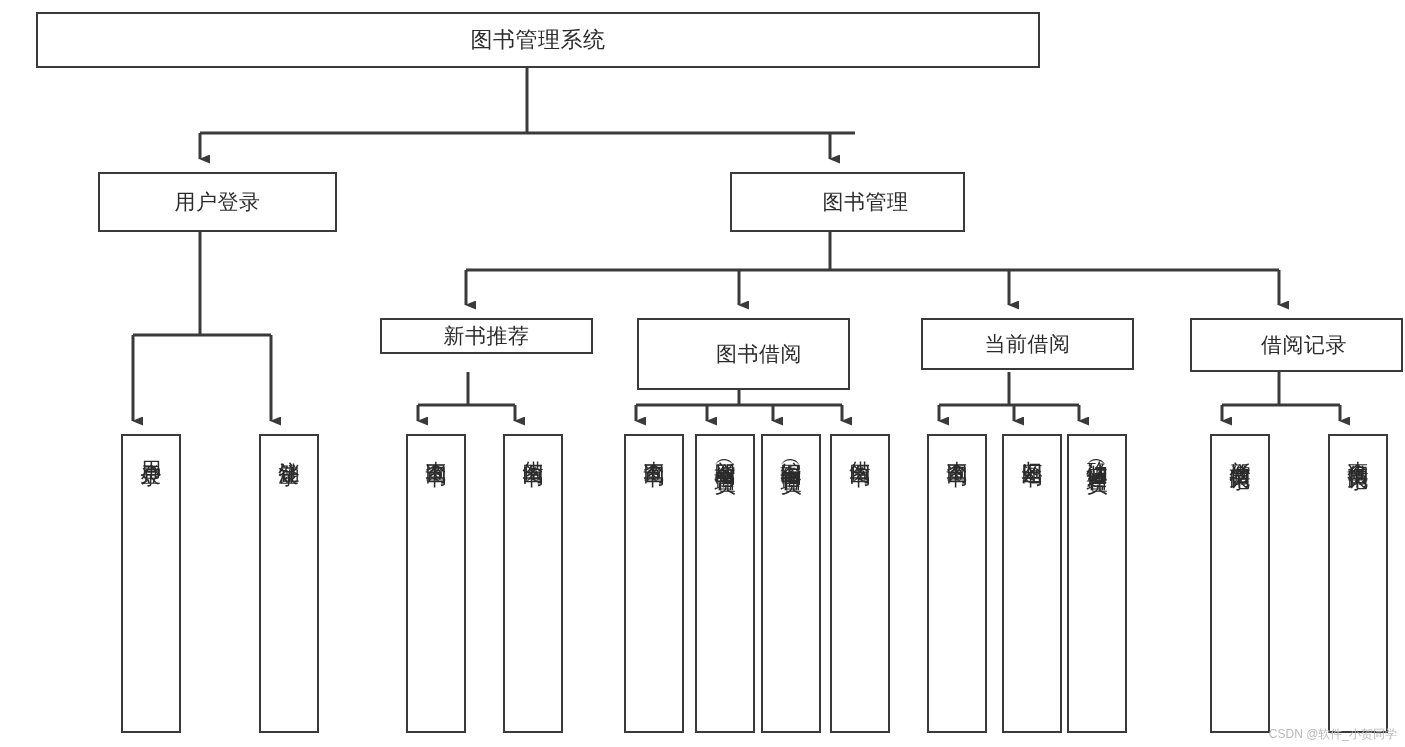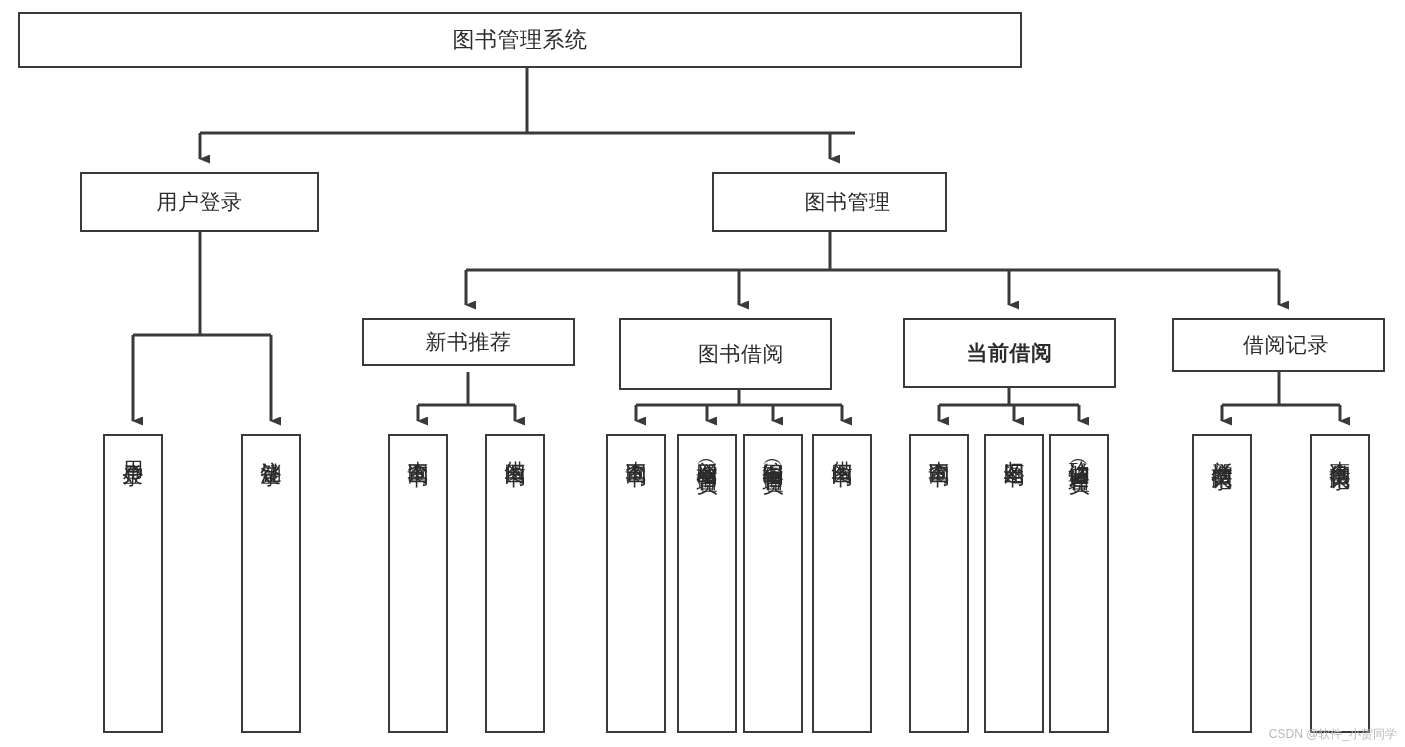--- a/index.html
+++ b/index.html
@@ -27,20 +27,21 @@
   }
   .node {
     position: absolute;
     box-sizing: border-box;
     background: #ffffff;
     border: 2px solid #ef4444;
     display: flex;
     align-items: center;
     justify-content: center;
     color: #2b2b2b;
+    margin-left: 18px;
   }
   .node-label {
     display: block;
     text-align: center;
     line-height: 1.22;
     letter-spacing: 0.5px;
   }
   
   .node.horiz .node-label {
     font-size: 21px;
@@ -132,27 +133,27 @@
     <span class="node-label">图书管理系统</span>
   </div>
 
   <div class="node horiz" style="left: 80px; top: 172px; width: 239px; height: 60px; border-color: rgb(58, 58, 58); background: rgb(255, 255, 255); color: rgb(43, 43, 43);">
     <span class="node-label">用户登录</span>
   </div>
   <div class="node horiz" style="left: 712px; top: 172px; width: 235px; height: 60px; border-color: rgb(58, 58, 58); background: rgb(255, 255, 255); color: rgb(43, 43, 43); padding-left: 36px;">
     <span class="node-label">图书管理</span>
   </div>
 
-  <div class="node horiz" style="left: 362px; top: 318px; width: 213px; height: 48px; border-color: rgb(58, 58, 58); background: rgb(255, 255, 255); color: rgb(43, 43, 43);">
+  <div class="node horiz" style="left: 362px; top: 318px; width: 213px; height: 36px; border-color: rgb(58, 58, 58); background: rgb(255, 255, 255); color: rgb(43, 43, 43);">
     <span class="node-label">新书推荐</span>
   </div>
   <div class="node horiz" style="left: 619px; top: 318px; width: 213px; height: 72px; border-color: rgb(58, 58, 58); background: rgb(255, 255, 255); color: rgb(43, 43, 43); padding-left: 31px;">
     <span class="node-label">图书借阅</span>
   </div>
-  <div class="node horiz" style="left: 903px; top: 318px; width: 213px; height: 70px; border-color: rgb(58, 58, 58); background: rgb(255, 255, 255); color: rgb(43, 43, 43); font-weight: bold;">
+  <div class="node horiz" style="left: 903px; top: 318px; width: 213px; height: 52px; border-color: rgb(58, 58, 58); background: rgb(255, 255, 255); color: rgb(43, 43, 43);">
     <span class="node-label">当前借阅</span>
   </div>
   <div class="node horiz" style="left: 1172px; top: 318px; width: 213px; height: 54px; border-color: rgb(58, 58, 58); background: rgb(255, 255, 255); color: rgb(43, 43, 43); padding-left: 15px;">
     <span class="node-label">借阅记录</span>
   </div>
 
   <div class="node vert" style="left: 103px; top: 434px; width: 60px; height: 299px; border-color: rgb(58, 58, 58); background: rgb(255, 255, 255); color: rgb(43, 43, 43);">
     <span class="node-label">用户登录</span>
   </div>
   <div class="node vert" style="left: 241px; top: 434px; width: 60px; height: 299px; border-color: rgb(58, 58, 58); background: rgb(255, 255, 255); color: rgb(43, 43, 43);">

